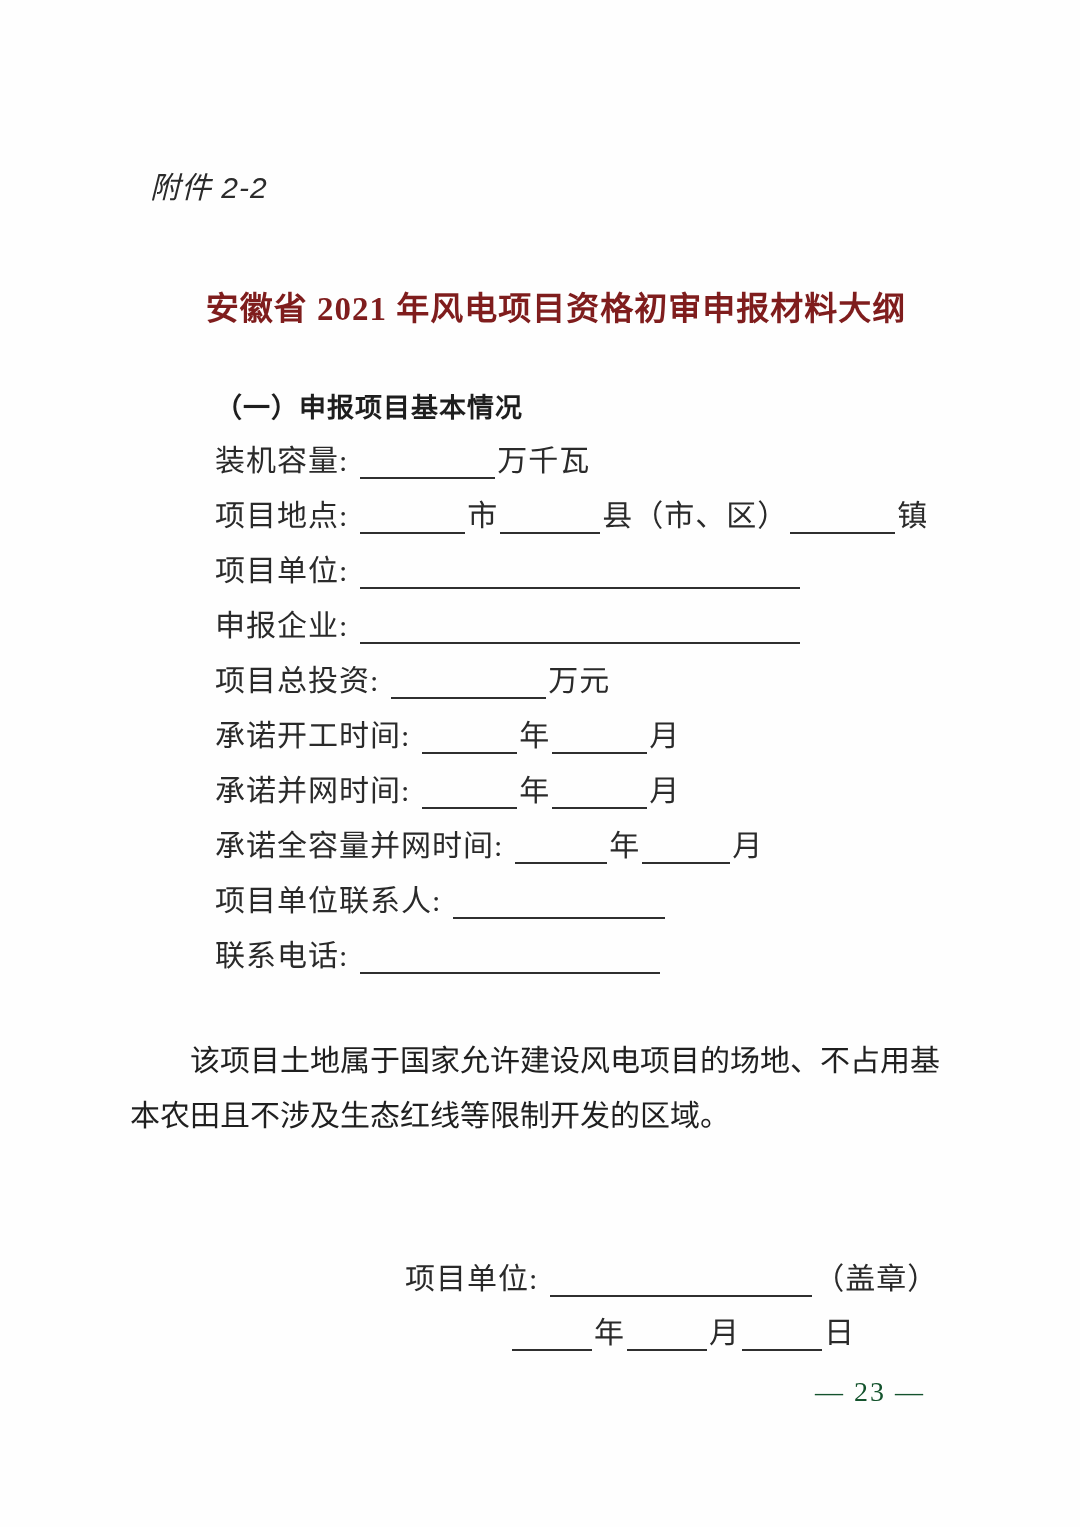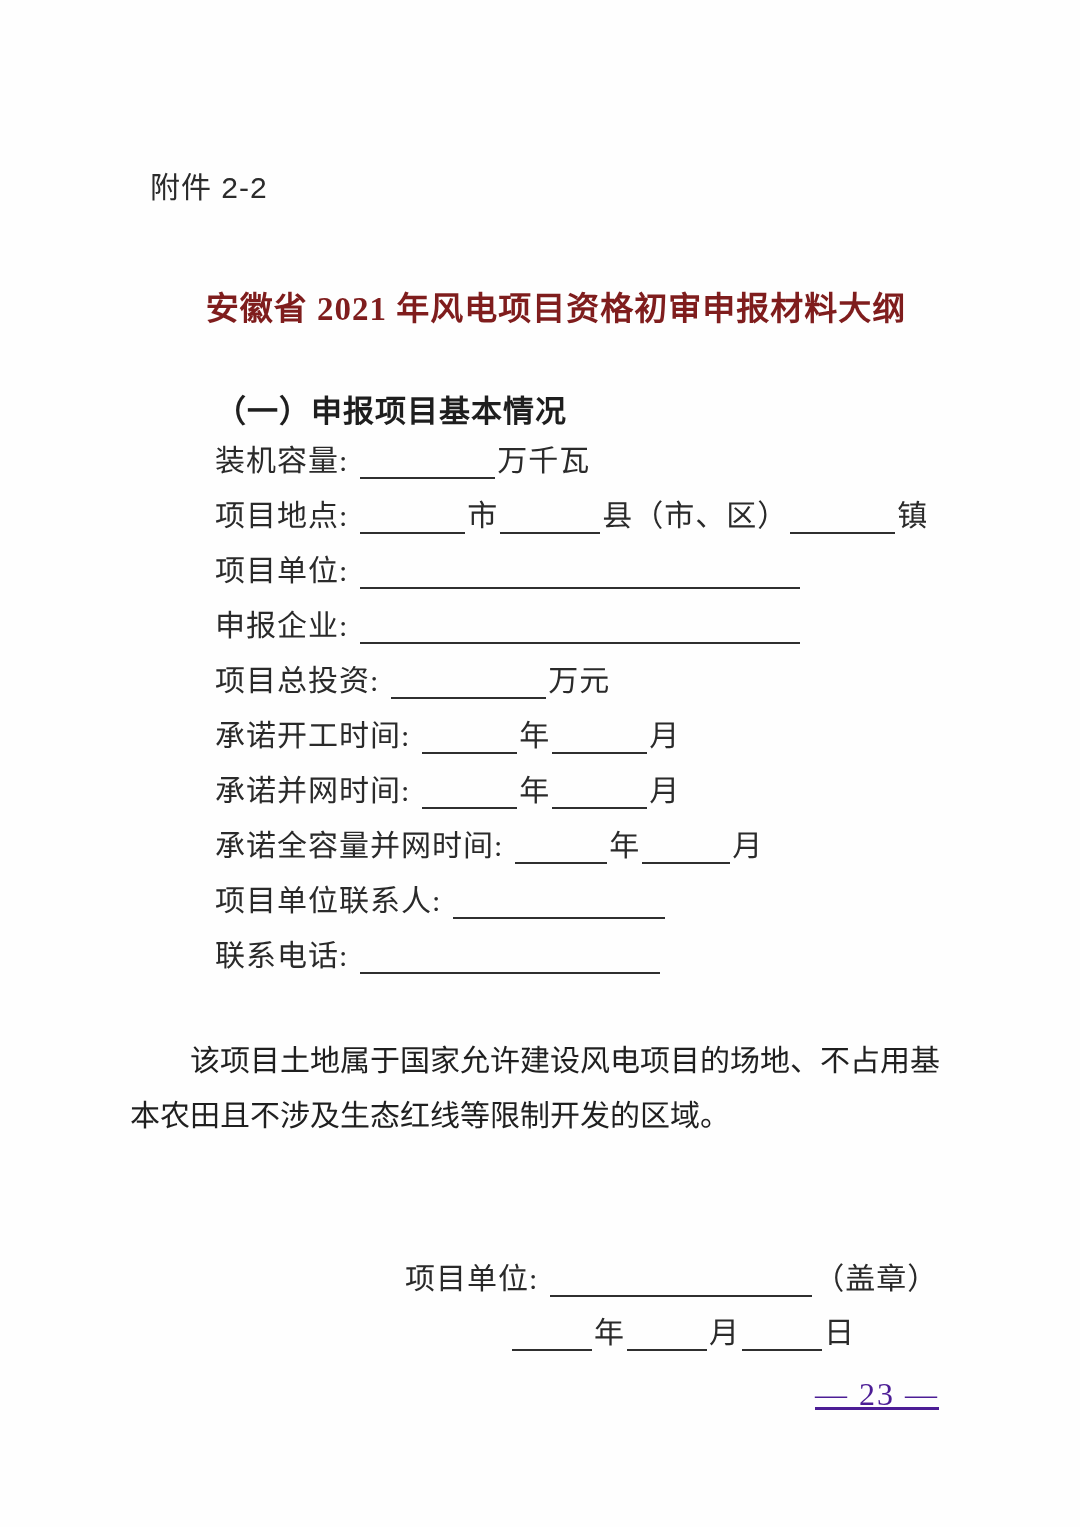--- a/index.html
+++ b/index.html
@@ -14,37 +14,38 @@
   }
   .attachment-label {
     position: absolute;
     left: 150px;
     top: 163px;
     font-family: "Liberation Sans", sans-serif;
     font-size: 30px;
     font-weight: 500;
     color: #2b2b2b;
     letter-spacing: 1px;
+    font-style: italic;
   }
   .doc-title {
     position: absolute;
     left: 16px;
     top: 282px;
     width: 100%;
     text-align: center;
     font-size: 33px;
     font-weight: 700;
     color: #7f1d1d;
     letter-spacing: 1px;
   }
   .section-heading {
     position: absolute;
     left: 215px;
     top: 386px;
-    font-size: 31px;
+    font-size: 27px;
     font-weight: 700;
     color: #1e1e1e;
     letter-spacing: 1px;
   }
   .form-section {
     position: absolute;
     left: 215px;
     top: 433px;
     width: 760px;
     font-size: 30px;
@@ -82,25 +83,24 @@
     font-size: 30px;
     color: #2a2a2a;
     font-family: Liberation Serif, serif;
   }
   .signature-block .form-row { height: 54px; line-height: 54px; }
   .date-row-wrap { margin-left: 105px; }
   .page-number {
     position: absolute;
     left: 815px;
     top: 1376px;
-    font-size: 32px;
-    color: #4c1d95;
+    font-size: 28px;
+    color: #14532d;
     letter-spacing: 2px;
     font-family: "Liberation Serif", serif;
-    text-decoration: underline;
   }
 </style>
 </head>
 <body>
 
 <div class="page">
 
   <div class="attachment-label">附件 2-2</div>
 
   <div class="doc-title">安徽省 2021 年风电项目资格初审申报材料大纲</div>

